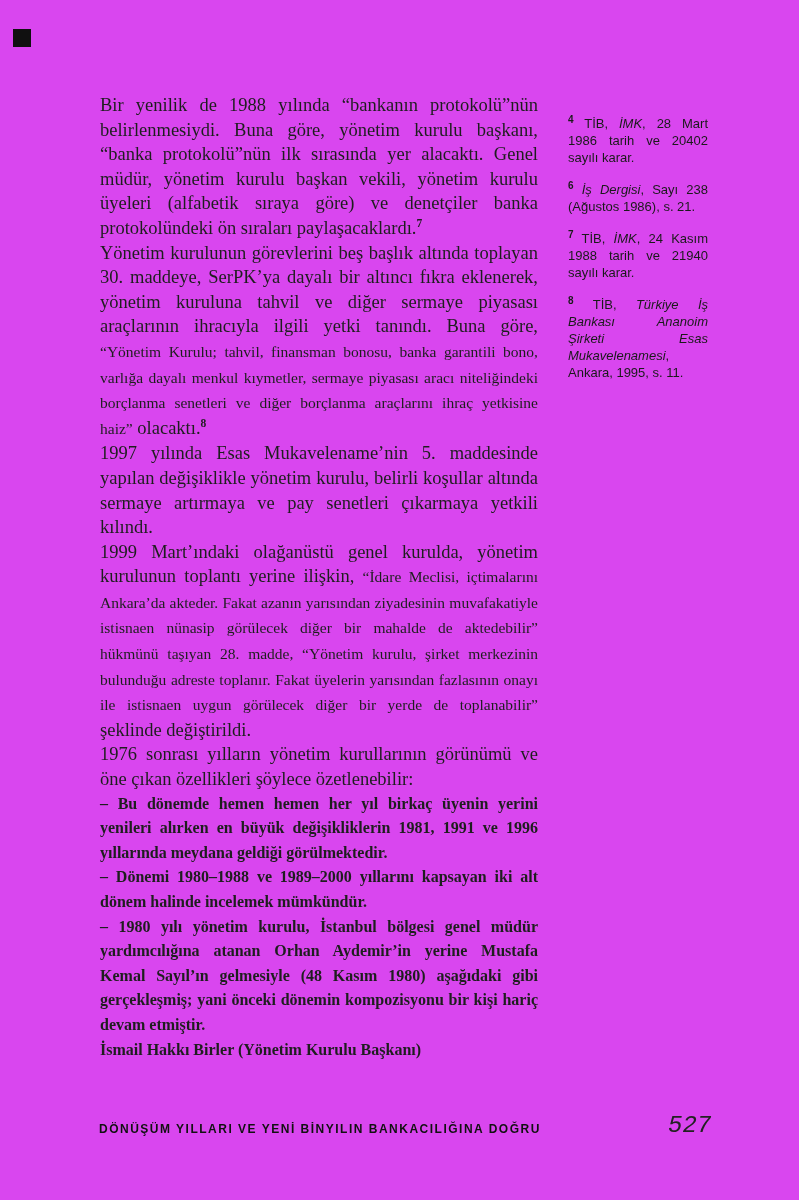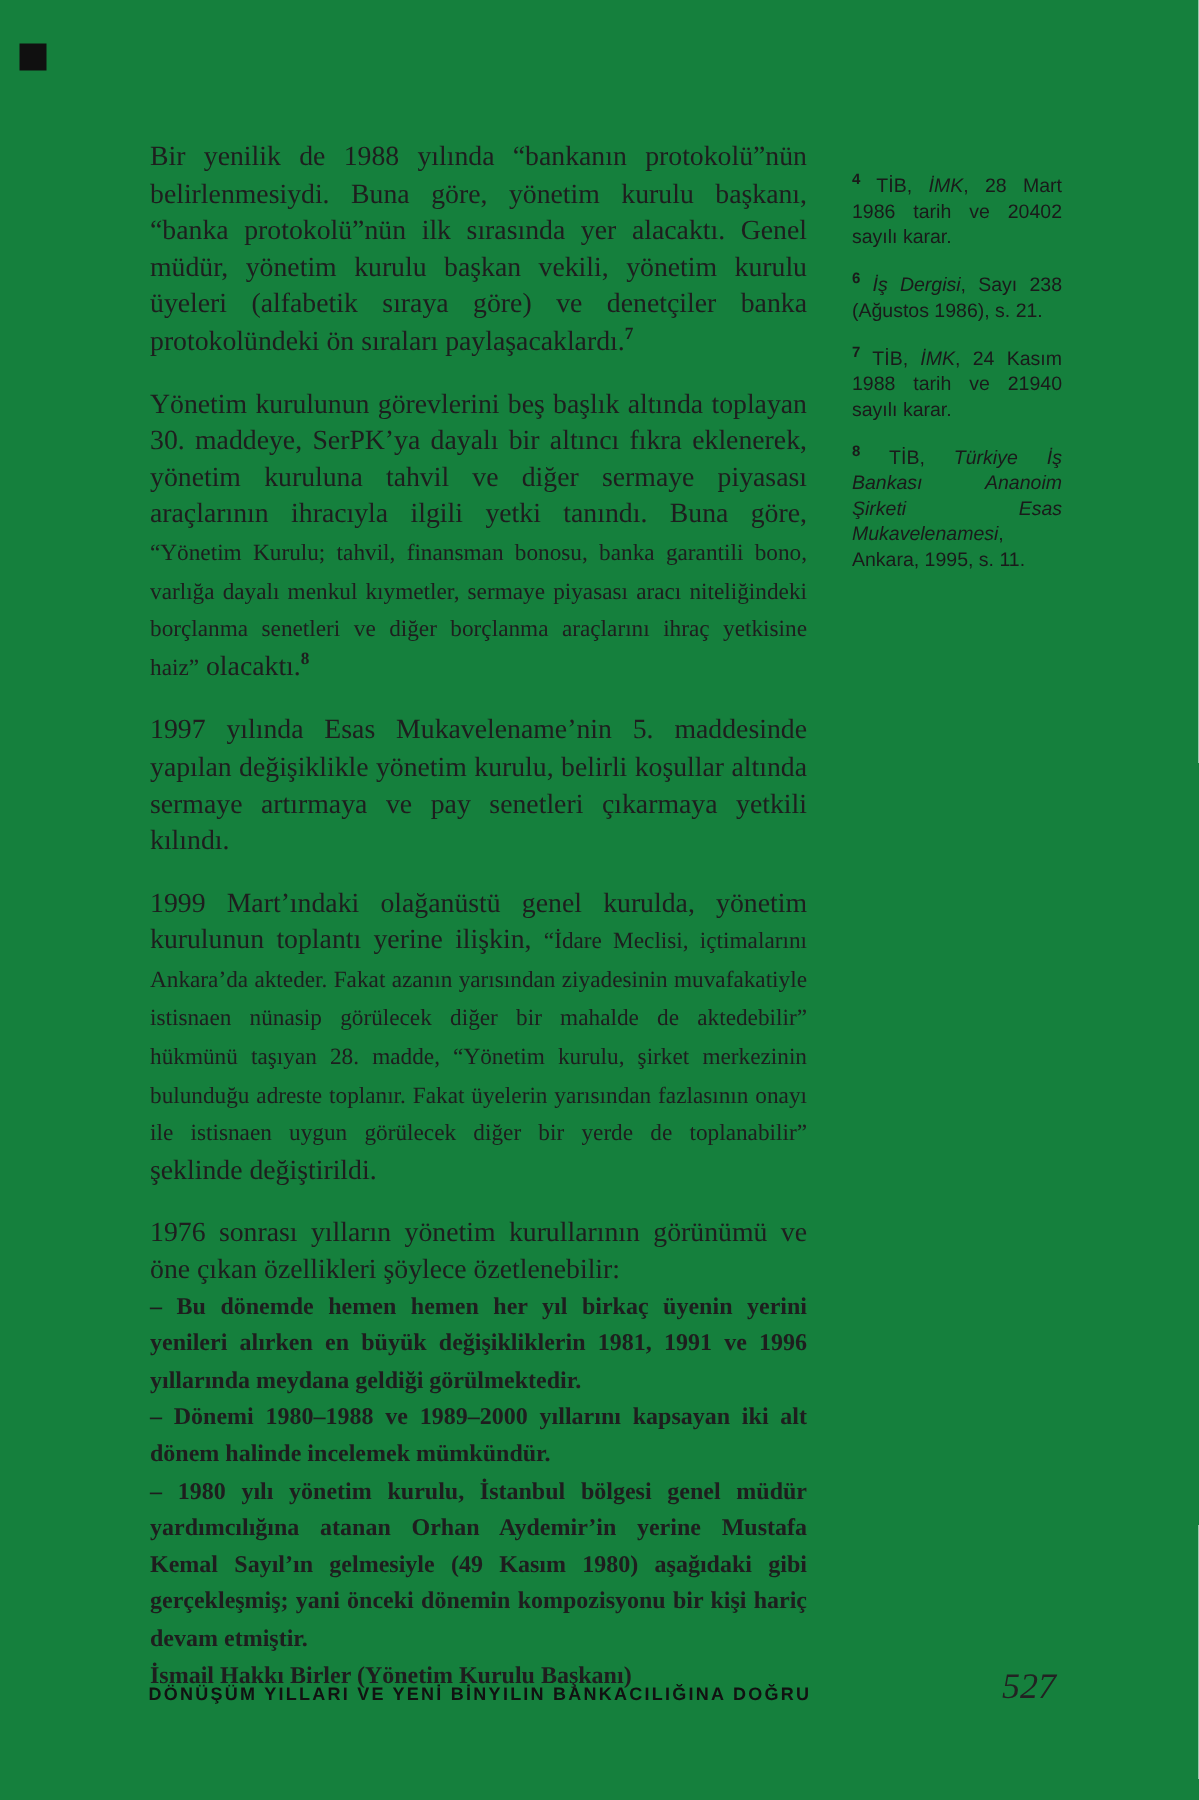--- a/index.html
+++ b/index.html
@@ -4,21 +4,21 @@
 <style>
   html, body {
     margin: 0;
     padding: 0;
     background: #ffffff;
   }
   .page {
     position: relative;
     width: 799px;
     height: 1200px;
-    background: #15803d;
+    background: #d946ef;
     font-family: "Liberation Serif", "DejaVu Serif", serif;
     color: #1e1e1e;
     overflow: hidden;
   }
   .page-marker {
     position: absolute;
     left: 13px;
     top: 29px;
     width: 18px;
     height: 18px;
@@ -29,21 +29,21 @@
     left: 100px;
     top: 93px;
     width: 438px;
     font-size: 18.5px;
     line-height: 24.6px;
     text-align: justify;
     hyphens: auto;
     -webkit-hyphens: auto;
   }
   .para { margin: 0; }
-  .para.gap { margin-top: 17px; }
+  .para.gap { margin-top: 0; }
   .para.bold-item {
     font-weight: bold;
     font-size: 16px;
   }
   .seg-n { }
   .seg-q { font-size: 15.5px; }
   sup.fn-ref {
     font-weight: bold;
     font-size: 11.5px;
     line-height: 0;
@@ -78,41 +78,41 @@
     font-weight: bold;
     font-size: 12px;
     letter-spacing: 1.5px;
     color: #111111;
     white-space: nowrap;
   }
   .page-number {
     position: absolute;
     left: 668px;
     top: 1112px;
-    font-family: Liberation Serif, serif;
+    font-family: Liberation Mono, monospace;
     font-style: italic;
     font-size: 24px;
     color: #222222;
   }
 </style>
 </head>
 <body>
 
 <div class="page">
   <div class="page-marker"></div>
 
   <main class="body-col">
       <p class="para"><span class="seg-n">Bir yenilik de 1988 yılında “bankanın protokolü”nün belirlenmesiydi. Buna göre, yönetim kurulu başkanı, “banka protokolü”nün ilk sırasında yer alacaktı. Genel müdür, yönetim kurulu başkan vekili, yönetim kurulu üyeleri (alfabetik sıraya göre) ve denetçiler banka protokolündeki ön sıraları paylaşacaklardı.</span><sup class="fn-ref">7</sup></p>
       <p class="para gap"><span class="seg-n">Yönetim kurulunun görevlerini beş başlık altında toplayan 30. maddeye, SerPK’ya dayalı bir altıncı fıkra eklenerek, yönetim kuruluna tahvil ve diğer sermaye piyasası araçlarının ihracıyla ilgili yetki tanındı. Buna göre, </span><span class="seg-q">“Yönetim Kurulu; tahvil, finansman bonosu, banka garantili bono, varlığa dayalı menkul kıymetler, sermaye piyasası aracı niteliğindeki borçlanma senetleri ve diğer borçlanma araçlarını ihraç yetkisine haiz”</span><span class="seg-n"> olacaktı.</span><sup class="fn-ref">8</sup></p>
       <p class="para gap"><span class="seg-n">1997 yılında Esas Mukavelename’nin 5. maddesinde yapılan değişiklikle yönetim kurulu, belirli koşullar altında sermaye artırmaya ve pay senetleri çıkarmaya yetkili kılındı.</span></p>
       <p class="para gap"><span class="seg-n">1999 Mart’ındaki olağanüstü genel kurulda, yönetim kurulunun toplantı yerine ilişkin, </span><span class="seg-q">“İdare Meclisi, içtimalarını Ankara’da akteder. Fakat azanın yarısından ziyadesinin muvafakatiyle istisnaen nünasip görülecek diğer bir mahalde de aktedebilir” hükmünü taşıyan 28. madde, “Yönetim kurulu, şirket merkezinin bulunduğu adreste toplanır. Fakat üyelerin yarısından fazlasının onayı ile istisnaen uygun görülecek diğer bir yerde de toplanabilir”</span><span class="seg-n"> şeklinde değiştirildi.</span></p>
       <p class="para gap"><span class="seg-n">1976 sonrası yılların yönetim kurullarının görünümü ve öne çıkan özellikleri şöylece özetlenebilir:</span></p>
       <p class="para bold-item"><span class="seg-n">– Bu dönemde hemen hemen her yıl birkaç üyenin yerini yenileri alırken en büyük değişikliklerin 1981, 1991 ve 1996 yıllarında meydana geldiği görülmektedir.</span></p>
       <p class="para bold-item"><span class="seg-n">– Dönemi 1980–1988 ve 1989–2000 yıllarını kapsayan iki alt dönem halinde incelemek mümkündür.</span></p>
-      <p class="para bold-item"><span class="seg-n">– 1980 yılı yönetim kurulu, İstanbul bölgesi genel müdür yardımcılığına atanan Orhan Aydemir’in yerine Mustafa Kemal Sayıl’ın gelmesiyle (49 Kasım 1980) aşağıdaki gibi gerçekleşmiş; yani önceki dönemin kompozisyonu bir kişi hariç devam etmiştir.</span></p>
+      <p class="para bold-item"><span class="seg-n">– 1980 yılı yönetim kurulu, İstanbul bölgesi genel müdür yardımcılığına atanan Orhan Aydemir’in yerine Mustafa Kemal Sayıl’ın gelmesiyle (48 Kasım 1980) aşağıdaki gibi gerçekleşmiş; yani önceki dönemin kompozisyonu bir kişi hariç devam etmiştir.</span></p>
       <p class="para bold-item"><span class="seg-n">İsmail Hakkı Birler (Yönetim Kurulu Başkanı)</span></p>
     </main>
 
   <aside class="footnotes-col">
       <p class="footnote"><sup>4</sup> <span class="fn-n">TİB, </span><span class="fn-i">İMK</span><span class="fn-n">, 28 Mart 1986 tarih ve 20402 sayılı karar.</span></p>
       <p class="footnote"><sup>6</sup> <span class="fn-i">İş Dergisi</span><span class="fn-n">, Sayı 238 (Ağustos 1986), s. 21.</span></p>
       <p class="footnote"><sup>7</sup> <span class="fn-n">TİB, </span><span class="fn-i">İMK</span><span class="fn-n">, 24 Kasım 1988 tarih ve 21940 sayılı karar.</span></p>
       <p class="footnote"><sup>8</sup> <span class="fn-n">TİB, </span><span class="fn-i">Türkiye İş Bankası Ananoim Şirketi Esas Mukavelenamesi</span><span class="fn-n">, Ankara, 1995, s. 11.</span></p>
     </aside>
 

